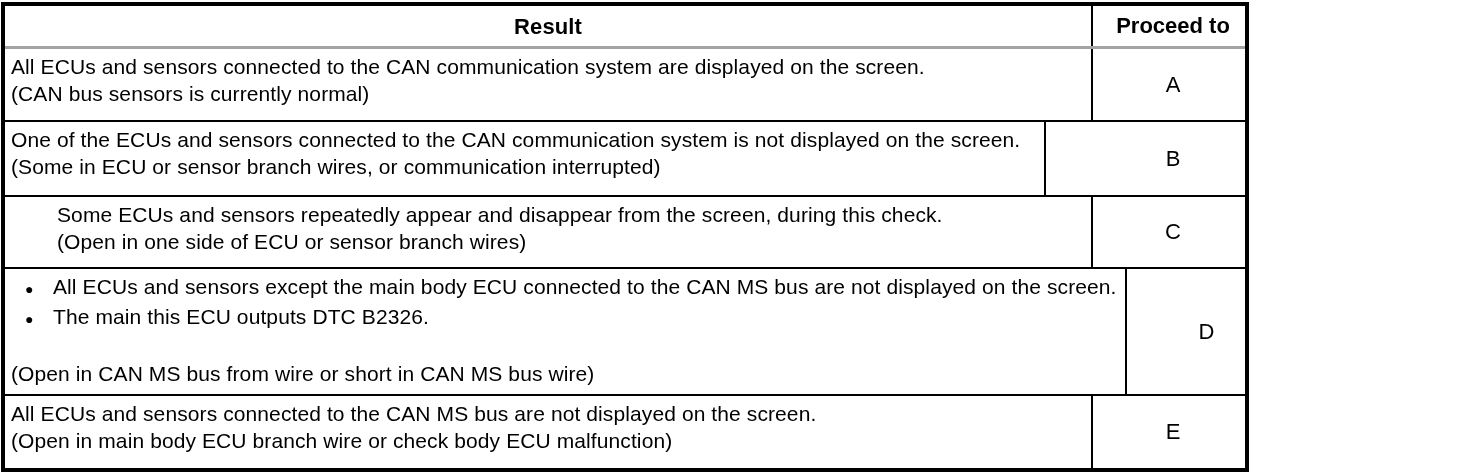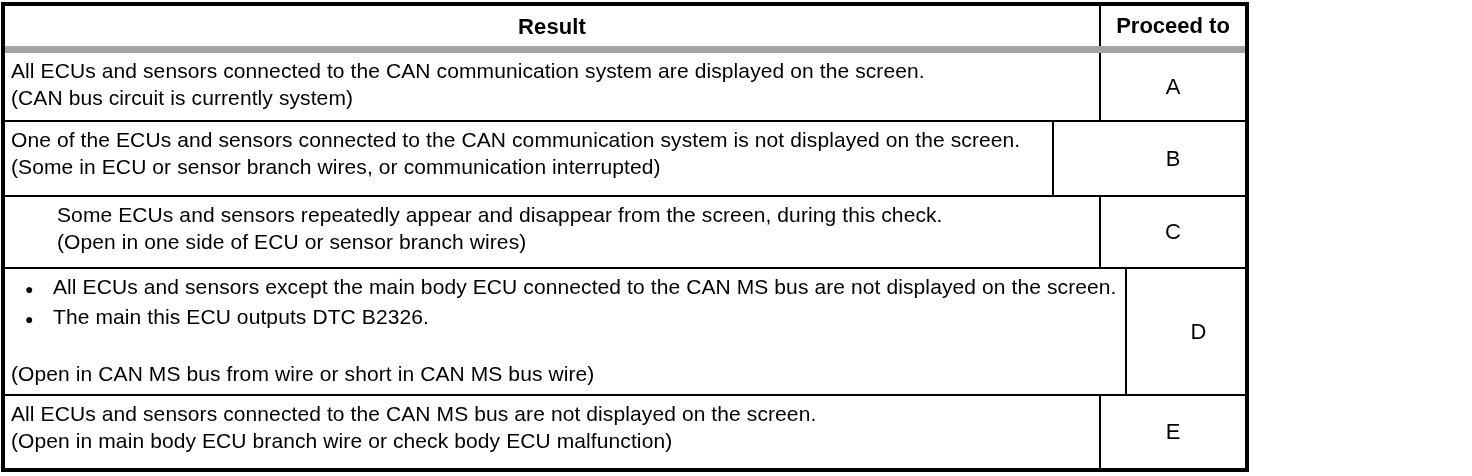--- a/index.html
+++ b/index.html
@@ -13,41 +13,42 @@
   .tbl {
     position: absolute;
     left: 1px; top: 2px;
     width: 1248px;
     border: 4px solid #000000;
     background: #ffffff;
   }
   .row { display: flex; width: 100%; }
   .row + .row { border-top: 2px solid #000000; }
   .row.header { height: 40px; }
-  .row.header + .row { border-top: 7px solid #a3a3a3; }
+  .row.header + .row { border-top: 3px solid #a3a3a3; }
   .r-a { height: 74px; }
   .r-b { height: 75px; gap: 47px; }
   .r-c { height: 72px; padding-left: 46px; }
   .r-d { height: 127px; }
   .r-e { height: 74px; }
   .cell-result {
     flex: 1 1 auto;
     border-right: 2px solid #000000;
     padding: 4px 8px 0 6px;
     font-size: 21px;
     line-height: 27px;
     letter-spacing: 0.1px;
   }
   .cell-proceed {
     width: 144px;
     flex: 0 0 144px;
     display: flex;
     align-items: center;
     justify-content: center;
     font-size: 22px;
+    margin-left: 8px;
   }
   .header .cell-result, .header .cell-proceed {
     font-weight: bold;
     font-size: 22px;
     display: flex;
     align-items: center;
     justify-content: center;
     padding: 0;
   }
   .line { white-space: nowrap; }
@@ -66,21 +67,21 @@
 <div class="tbl">
 
   <div class="row header">
     <div class="cell-result">Result</div>
     <div class="cell-proceed">Proceed to</div>
   </div>
 
   <div class="row r-a">
     <div class="cell-result">
       <div class="line">All ECUs and sensors connected to the CAN communication system are displayed on the screen.</div>
-      <div class="line">(CAN bus circuit is currently system)</div>
+      <div class="line">(CAN bus sensors is currently normal)</div>
     </div>
     <div class="cell-proceed">A</div>
   </div>
 
   <div class="row r-b">
     <div class="cell-result">
       <div class="line">One of the ECUs and sensors connected to the CAN communication system is not displayed on the screen.</div>
       <div class="line">(Some in ECU or sensor branch wires, or communication interrupted)</div>
     </div>
     <div class="cell-proceed">B</div>

